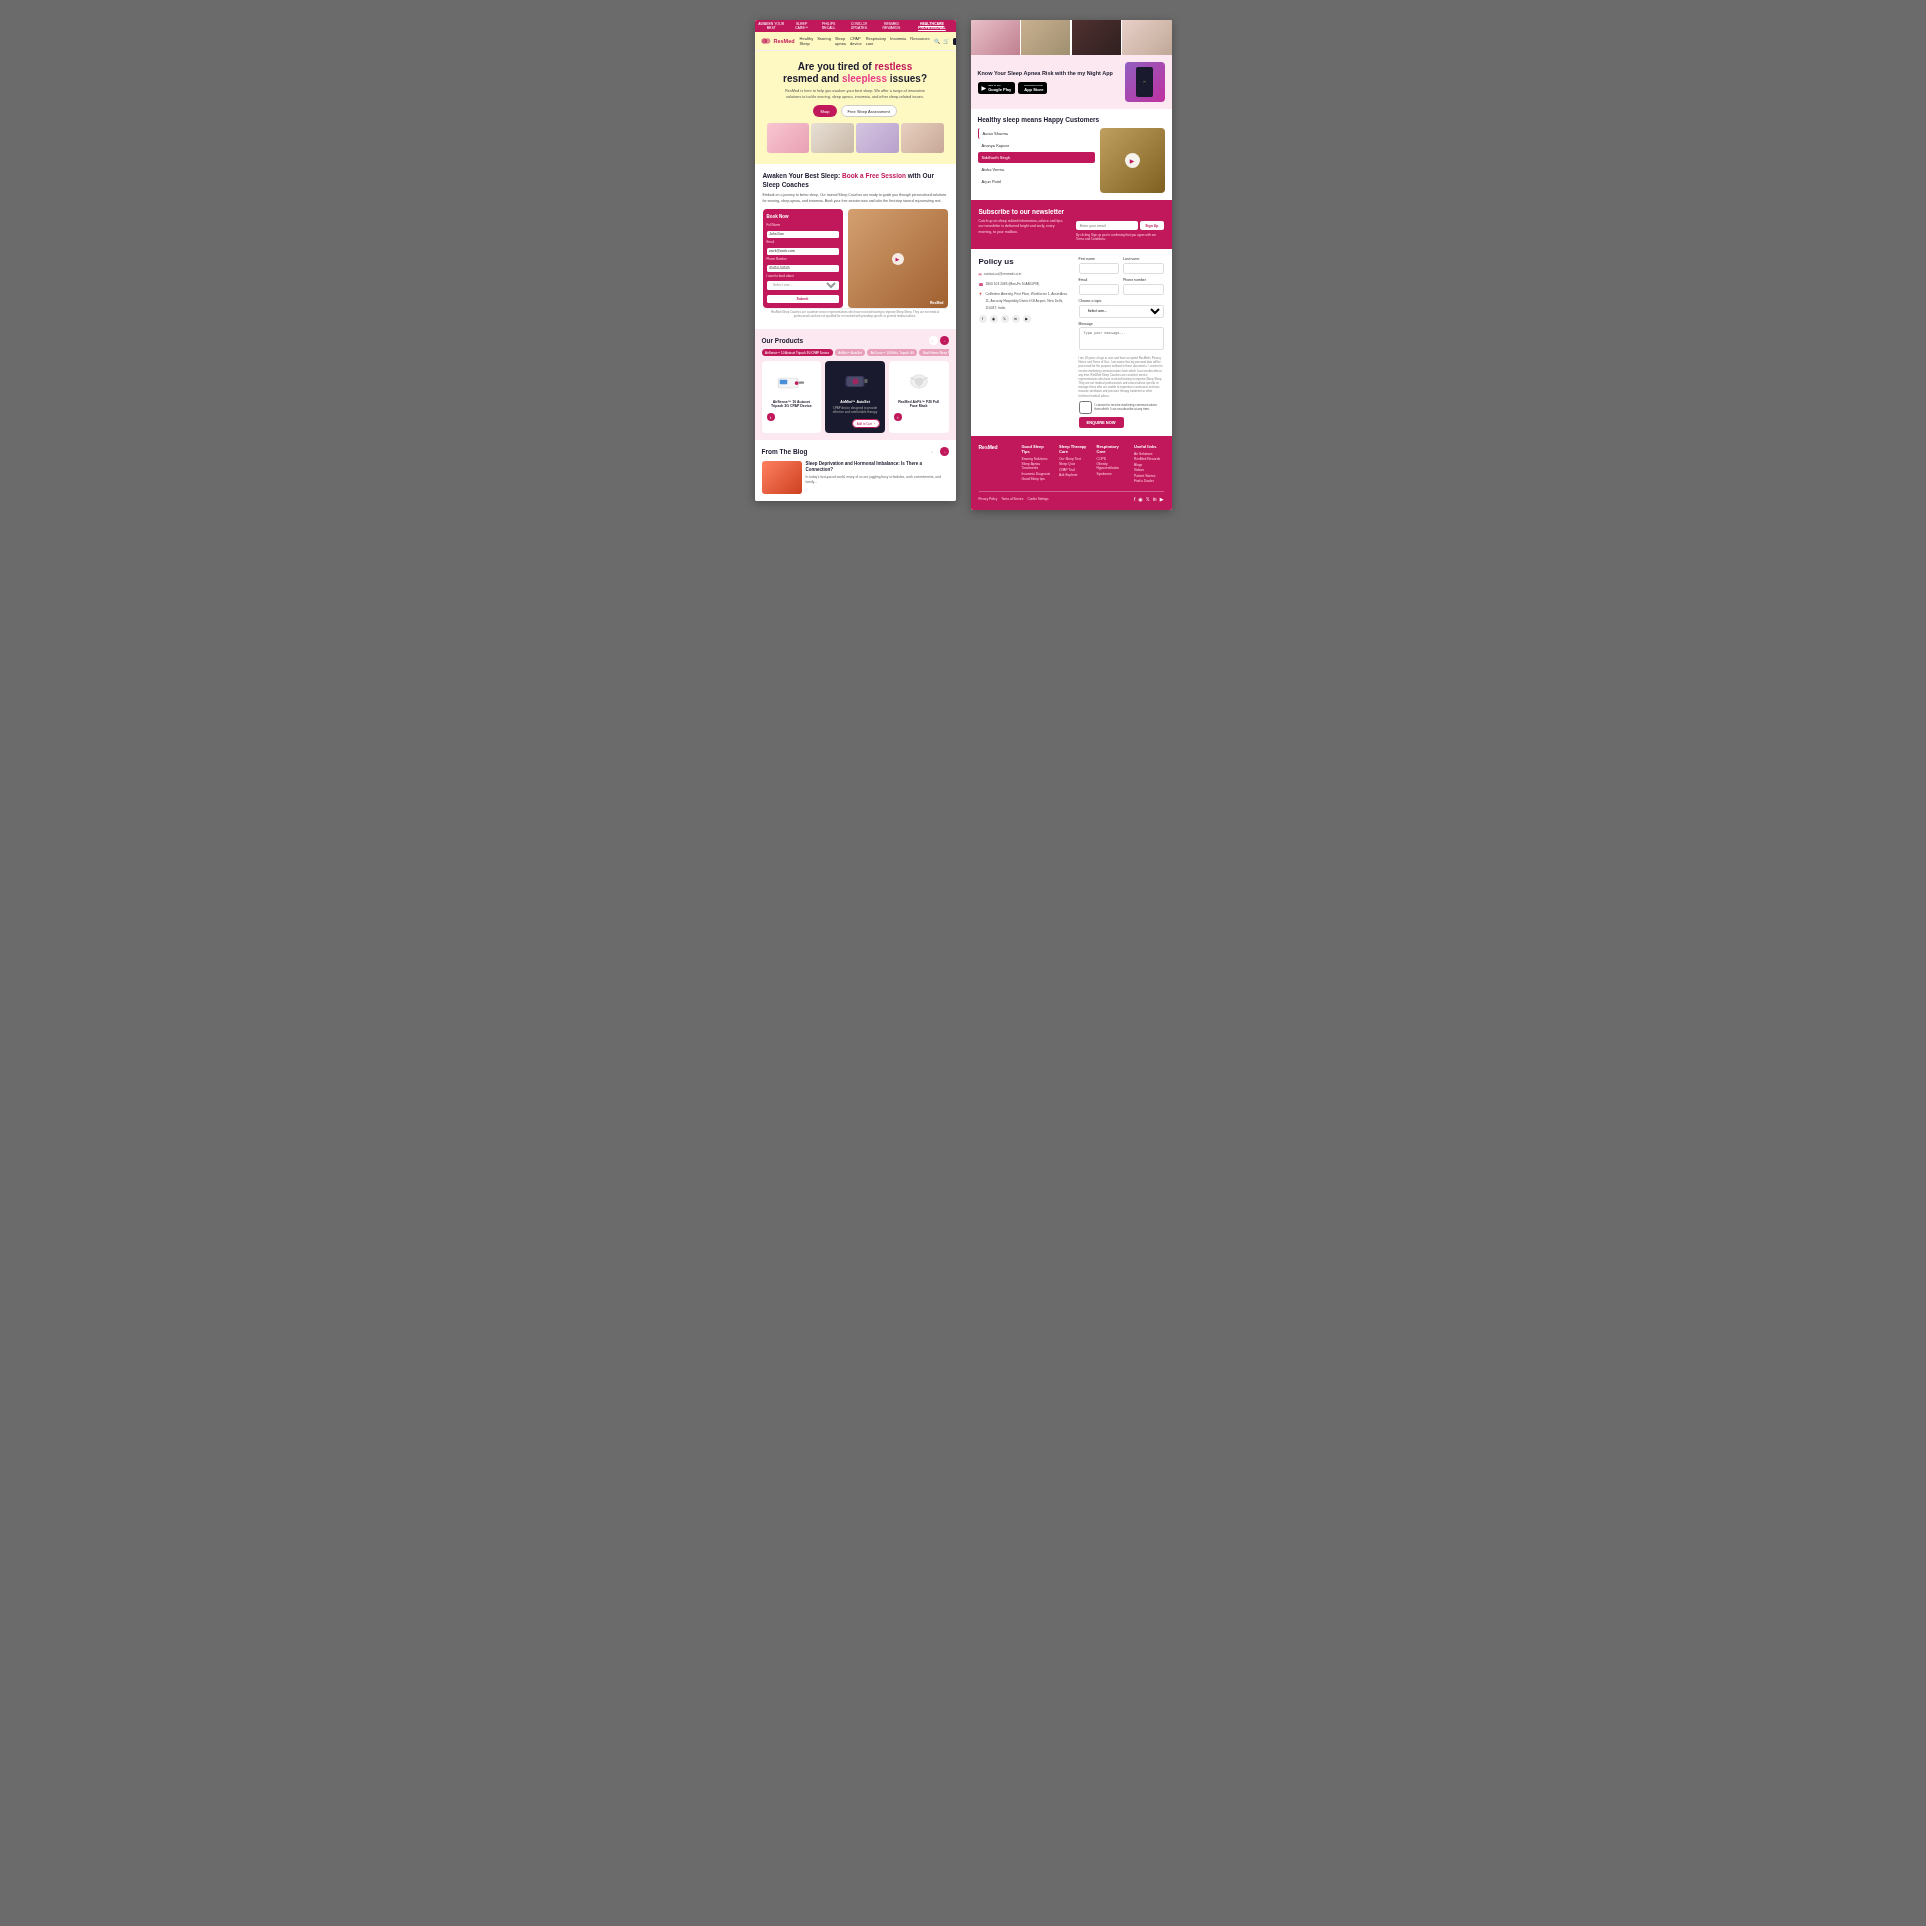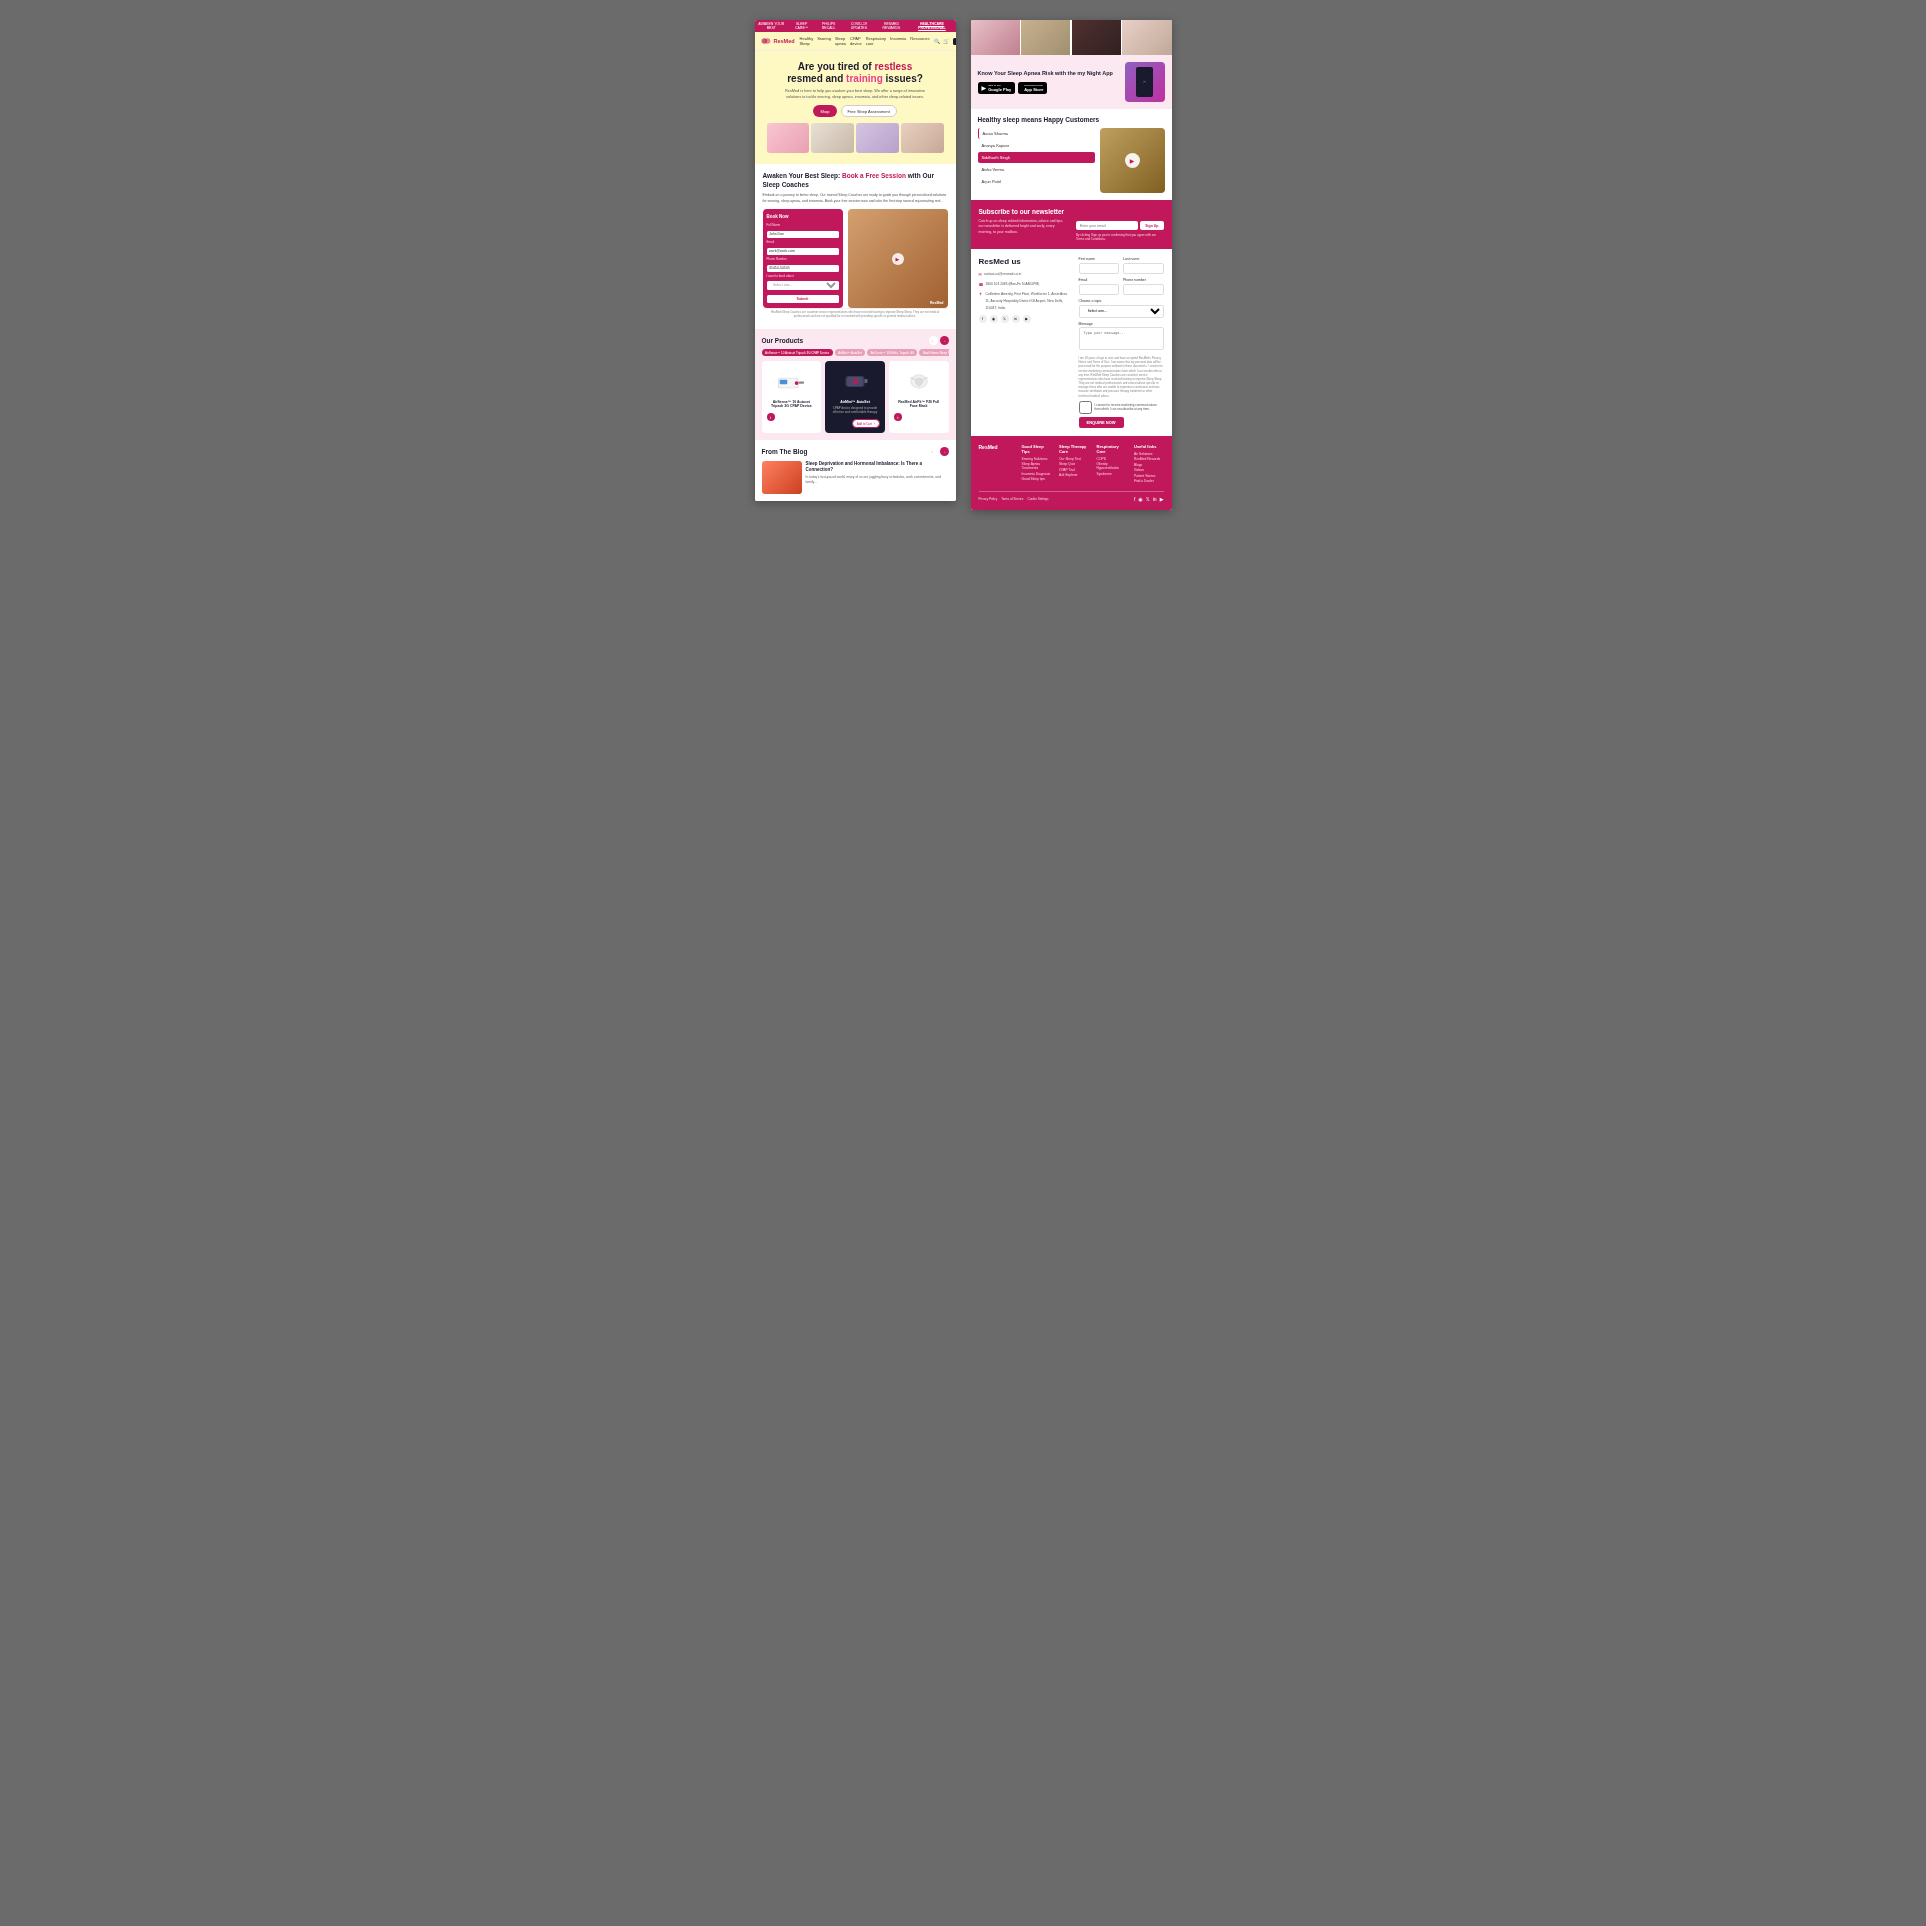--- a/index.html
+++ b/index.html
@@ -203,21 +203,21 @@
     <div class="nav-actions">
       <span style="font-size:5px;cursor:pointer;">🔍</span>
       <span style="font-size:5px;cursor:pointer;">🛒</span>
       <button class="nav-btn">Shop</button>
     </div>
   </div>
 
   <div class="hero">
     <h1>
       <span>Are you tired of </span><span class="red">restless</span><br>
-      <span> resmed and </span><span class="pink">training</span><span> issues?</span>
+      <span> resmed and </span><span class="pink">sleepless</span><span> issues?</span>
     </h1>
     <p class="hero-sub">ResMed is here to help you awaken your best sleep. We offer a range of innovative solutions to tackle snoring, sleep apnea, insomnia, and other sleep-related issues.</p>
     <div class="hero-btns">
       <button class="btn-shop">Shop</button>
       <button class="btn-free">Free Sleep Assessment</button>
     </div>
     <div class="hero-images">
       <div class="hero-img hero-img-1"></div>
       <div class="hero-img hero-img-2"></div>
       <div class="hero-img hero-img-3"></div>
@@ -414,21 +414,21 @@
           <input class="newsletter-input" type="email" placeholder="Enter your email" style="">
           <button class="newsletter-btn">Sign Up</button>
         </div>
         <p class="newsletter-disclaimer">By clicking Sign up you're confirming that you agree with our Terms and Conditions.</p>
       </div>
     </div>
   </div>
 
   <div class="contact-section">
     <div class="contact-left">
-      <h2 class="contact-title">ResMed us</h2>
+      <h2 class="contact-title">Policy us</h2>
       <div class="contact-info">
         <div class="contact-info-item">
           <span class="contact-icon">✉</span>
           <span>contact-us@resmed.co.in</span>
         </div>
         <div class="contact-info-item">
           <span class="contact-icon">☎</span>
           <span>1800 103 2085 (Mon-Fri 10AM-5PM)</span>
         </div>
         <div class="contact-info-item">

